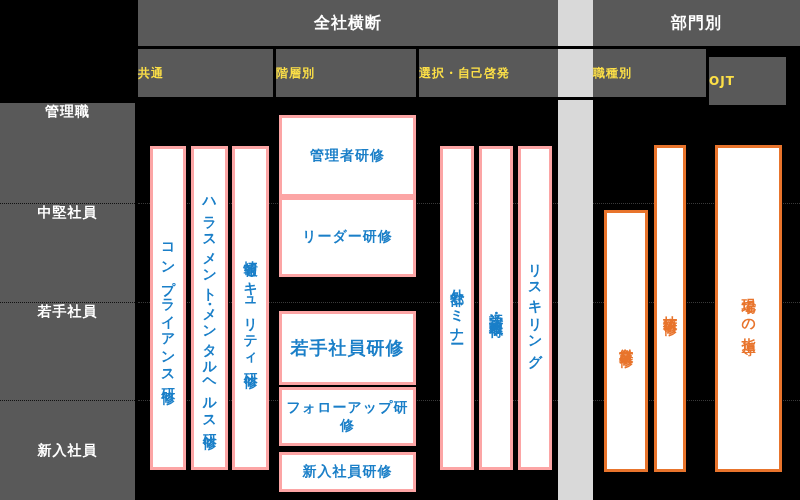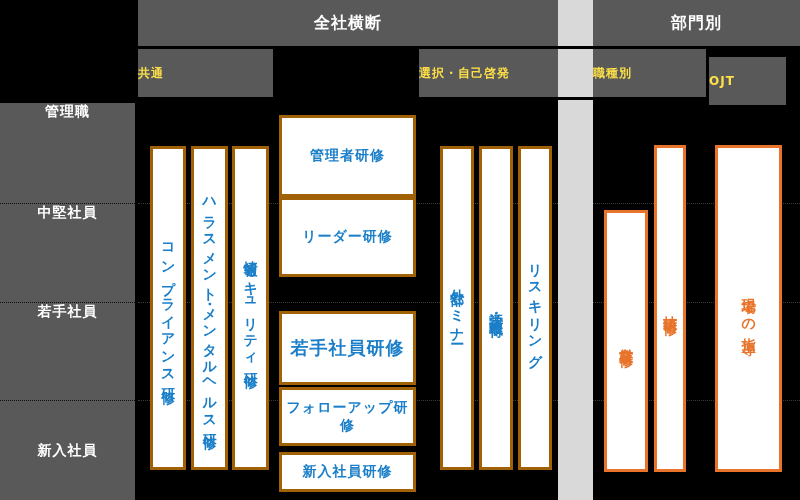--- a/index.html
+++ b/index.html
@@ -74,21 +74,21 @@
   .card {
     background: #ffffff;
     display: flex;
     align-items: center;
     justify-content: center;
     text-align: center;
     font-weight: bold;
     line-height: 1.25;
   }
   .card-blue {
-    border: 3px solid #a16207;
+    border: 3px solid #fca5a5;
     color: #1a7fc8;
   }
   .card-orange {
     border: 3px solid #e8742c;
     color: #e8742c;
   }
   .vert {
     writing-mode: vertical-rl;
     text-orientation: upright;
     letter-spacing: 2px;
@@ -110,20 +110,23 @@
   <div class="abs vsep" style="left:558px; top:0px; width:35px; height:46px;"></div>
 
   <div class="abs hdr" style="left:593px; top:0px; width:207px; height:46px;">
     <span>部門別</span>
   </div>
 
   <div class="abs hdr-sub" style="left:138px; top:49px; width:135px; height:48px;">
     <span>共通</span>
   </div>
 
+  <div class="abs hdr-sub" style="left:276px; top:49px; width:140px; height:48px;">
+    <span>階層別</span>
+  </div>
 
   <div class="abs hdr-sub" style="left:419px; top:49px; width:163px; height:48px;">
     <span>選択・自己啓発</span>
   </div>
 
   <div class="abs vsep" style="left:558px; top:49px; width:35px; height:48px;"></div>
 
   <div class="abs hdr-sub" style="left:593px; top:49px; width:113px; height:48px;">
     <span>職種別</span>
   </div>

